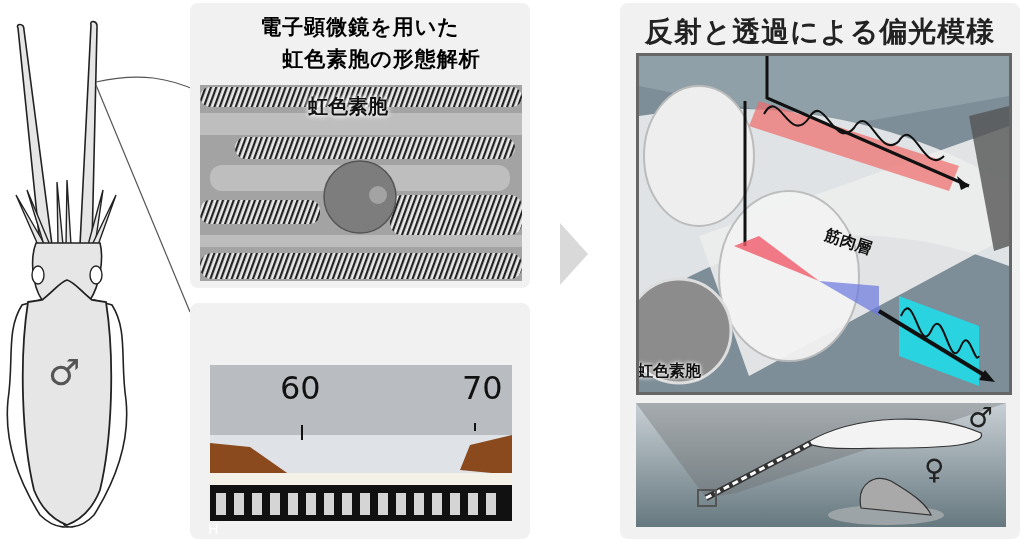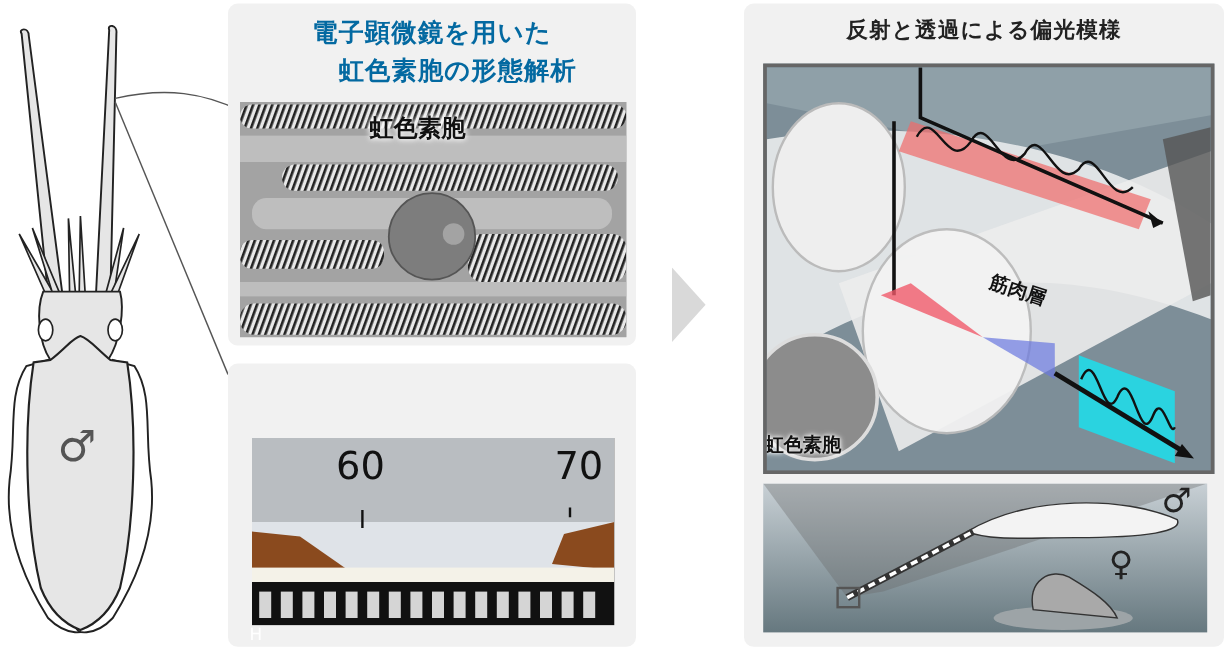--- a/index.html
+++ b/index.html
@@ -1,20 +1,20 @@
 <!DOCTYPE html>
 <html><head>
   <meta charset="utf-8">
   <style>
     html, body { margin: 0; padding: 0; background: #ffffff; }
     body { width: 1023px; height: 541px; position: relative; overflow: hidden;
            font-family: "DejaVu Sans", sans-serif; }
     .panel { position: absolute; background: #f1f1f1; border-radius: 8px; }
     .panel-title { position: absolute; left: 0; right: 0; text-align: center;
-                   font-weight: bold; color: #0369a1; letter-spacing: 1px; }
+                   font-weight: bold; color: #000000; letter-spacing: 1px; }
     .abs { position: absolute; }
     svg { display: block; }
     .label-dark { font-weight: bold; color: #111; }
   </style>
 </head>
 <body>
 
 <div class="abs" style="left:0;top:0;width:200px;height:541px;">
   <svg width="200" height="541" viewBox="0 0 200 541">
 
@@ -106,21 +106,21 @@
   <div class="abs" style="left:18px;top:218px;font-size:14px;color:#fff;">H</div>
 </div>
 
 <div class="abs" style="left:560px;top:223px;">
   <svg width="30" height="62" viewBox="0 0 30 62">
       <polygon points="0,0 28,31 0,62" fill="#d9d9d9"></polygon>
     </svg>
 </div>
 
 <div class="panel" style="left:620px;top:3px;width:400px;height:536px;">
-  <div class="panel-title" style="top:10px;font-size:18px;color:#222;">反射と透過による偏光模様</div>
+  <div class="panel-title" style="top:10px;font-size:28px;color:#222;">反射と透過による偏光模様</div>
 
   <div class="abs" style="left:16px;top:50px;width:370px;height:336px;border:3px solid #666;background:#7d8e98;overflow:hidden;">
     <svg width="370" height="336" viewBox="0 0 370 336">
       <polygon points="0,0 370,0 370,40 200,70 0,30" fill="#8fa0a8"></polygon>
       <path d="M0,60 C120,40 260,60 370,130 L370,210 C240,160 120,170 0,250 Z" fill="#dfe3e5"></path>
       <path d="M60,180 L370,70 L370,180 L110,320 Z" fill="#ececec" opacity="0.9"></path>
       <polygon points="330,60 370,50 370,190 355,195" fill="#555" opacity="0.8"></polygon>
       <ellipse cx="60" cy="100" rx="55" ry="70" fill="#eeeeee" stroke="#bbb" stroke-width="2"></ellipse>
       <ellipse cx="150" cy="220" rx="70" ry="85" fill="#f3f3f3" stroke="#bbb" stroke-width="2" opacity="0.95"></ellipse>
 

